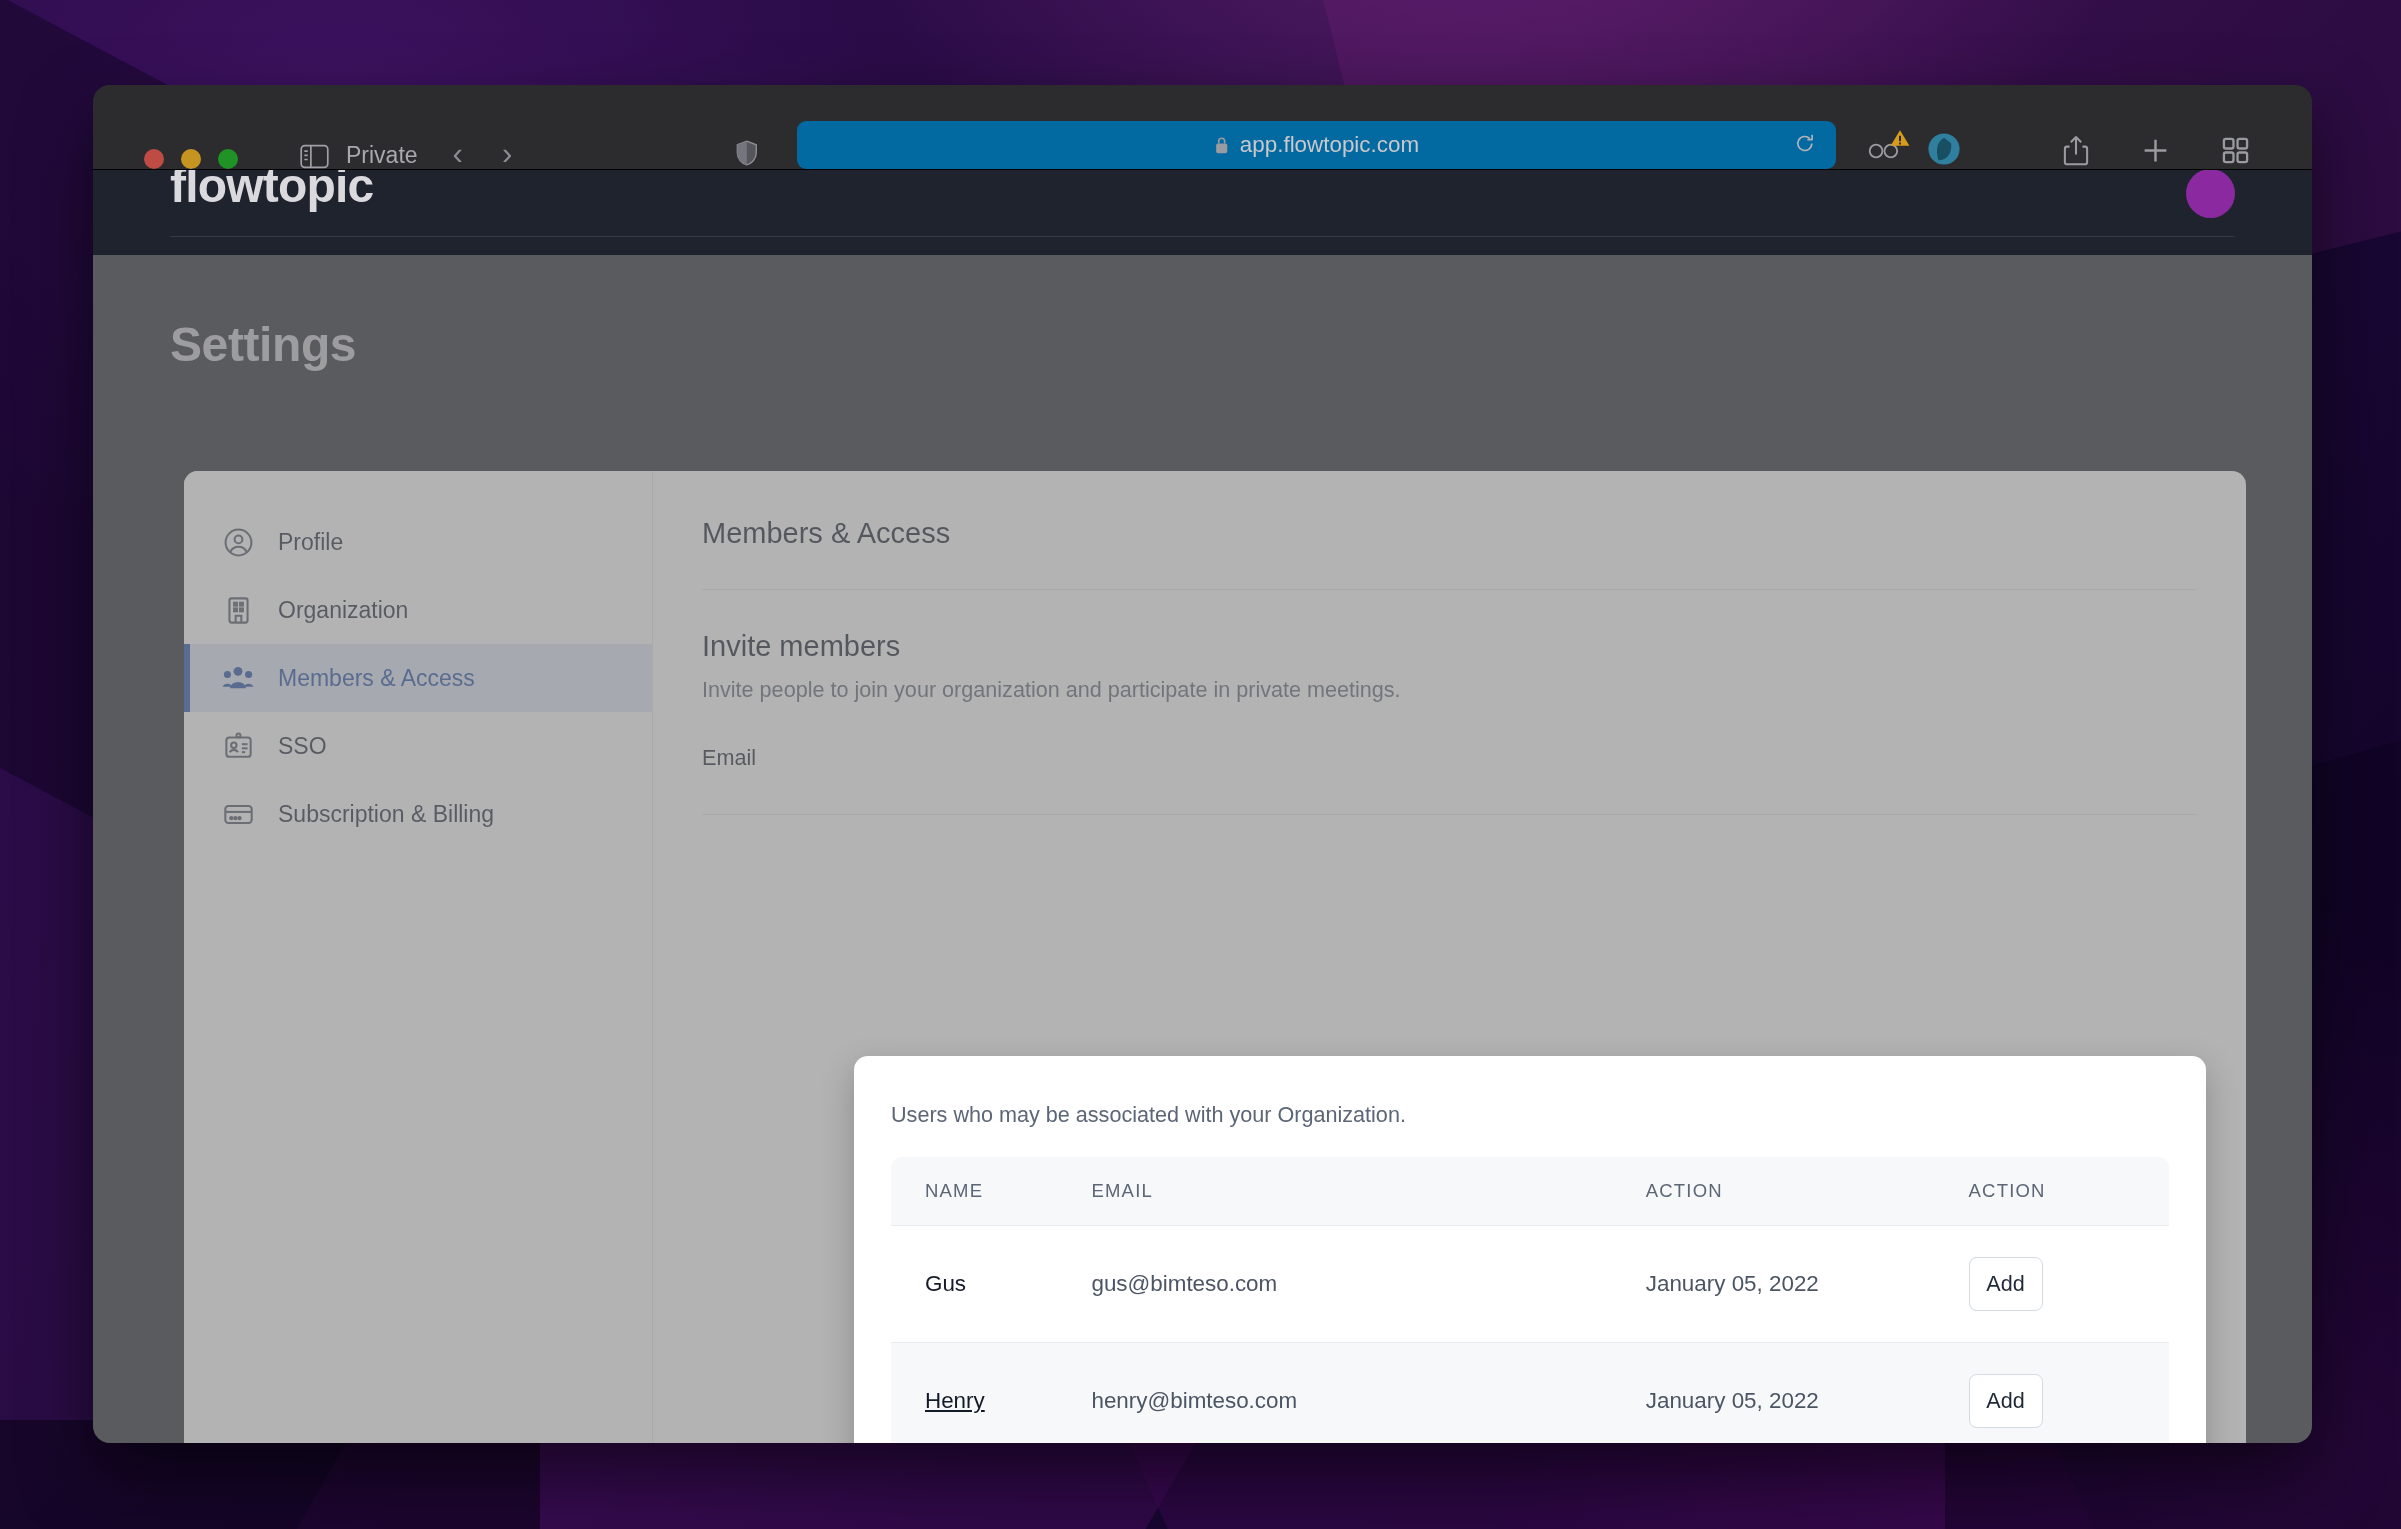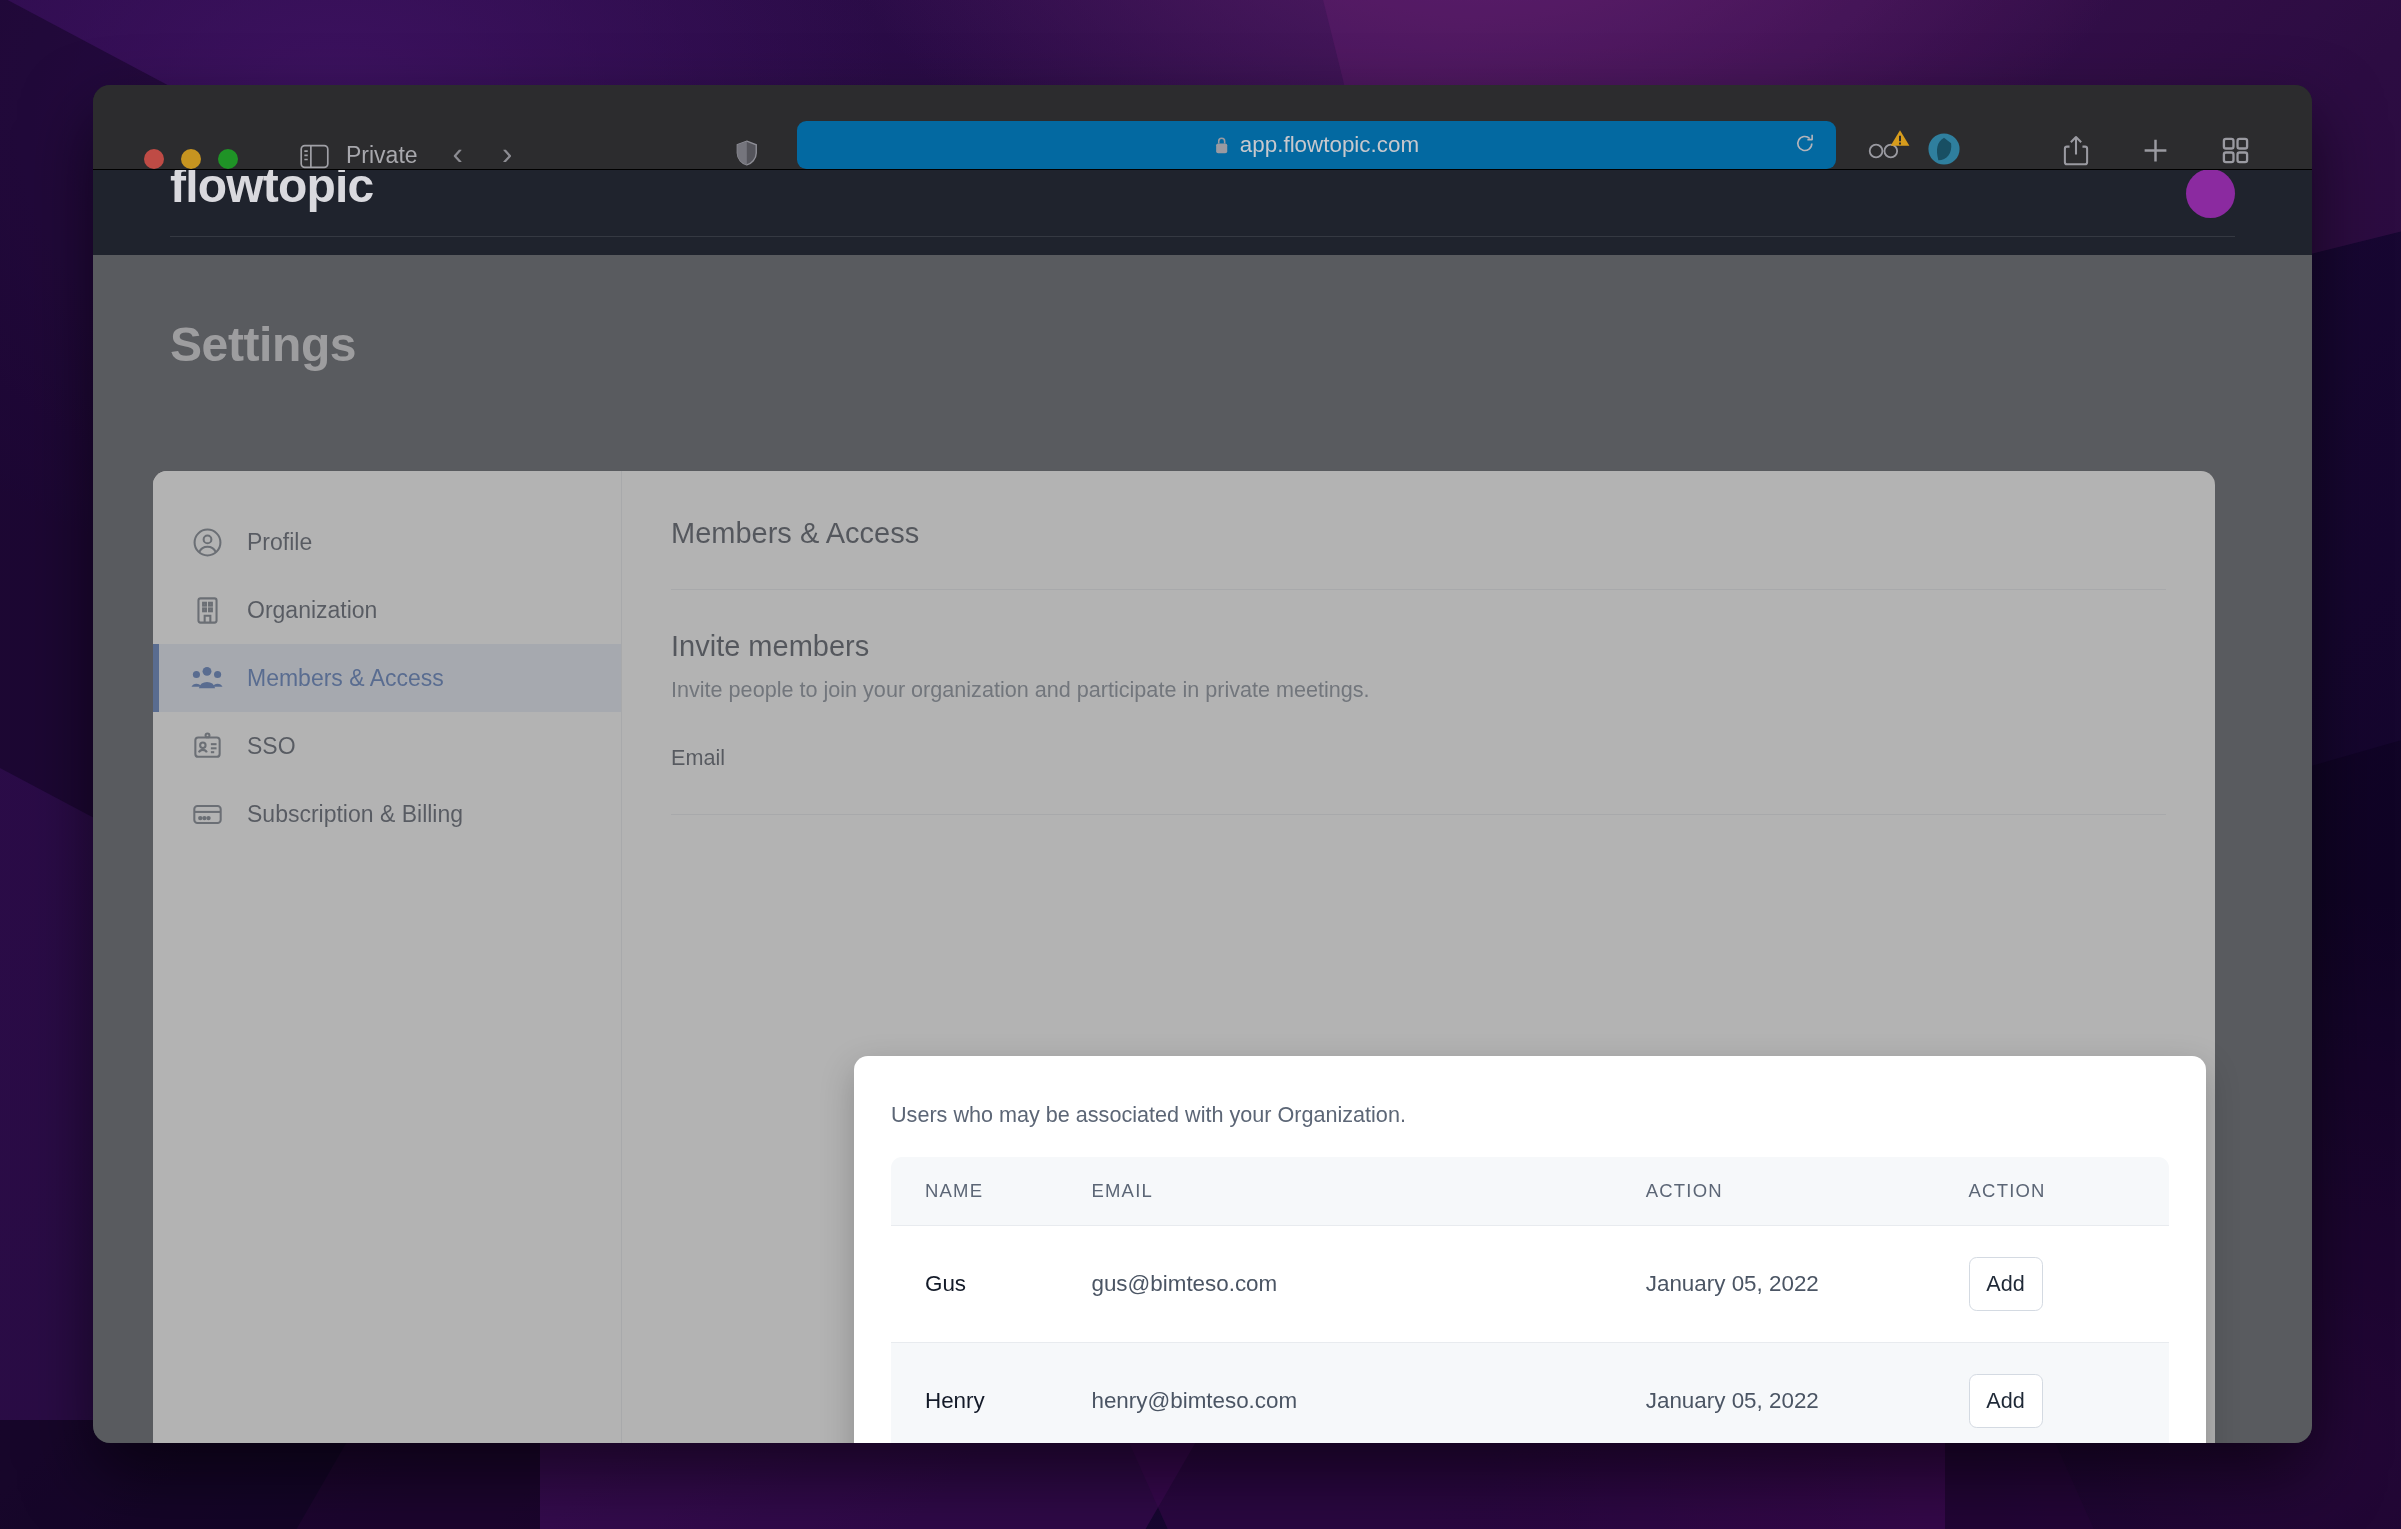--- a/index.html
+++ b/index.html
@@ -186,21 +186,21 @@
     margin: 80px 0 0 77px;
     color: #c9c9ce;
     font-size: 48px;
     font-weight: bold;
     letter-spacing: -0.4px;
   }
 
   
   .settings-panel {
     position: absolute;
-    left: 60px;
+    left: 91px;
     top: 301px;
     width: 2062px;
     height: 1049px;
     background: #ffffff;
     border-radius: 14px;
     display: flex;
     overflow: hidden;
   }
   .side-nav {
     width: 469px;
@@ -316,21 +316,21 @@
   .tbl thead th:last-child  { border-radius: 0 10.8px 0 0; }
   .tbl tbody td {
     font-size: 22.4px;
     color: #4b5564;
     padding: 31px 0;
     border-top: 0.8px solid #e8ebef;
     vertical-align: middle;
   }
   .tbl tbody td:first-child { padding-left: 34px; color: #131a28; }
   .tbl tbody tr.alt td { background: #f6f8fa; }
-  .tbl tbody tr.alt td:first-child { border-radius: 0 0 0 10.8px; }
+  .tbl tbody tr.alt td:first-child { border-radius: 0 0 0 10.8px; text-decoration: underline; }
   .tbl tbody tr.alt td:last-child  { border-radius: 0 0 10.8px 0; }
 
   .col-name { width: 201px; }
   .col-email { width: 556px; }
   .col-joined { width: 324px; }
   .col-action { width: 201px; }
 
   .add-btn {
     width: 74px;
     height: 54px;

